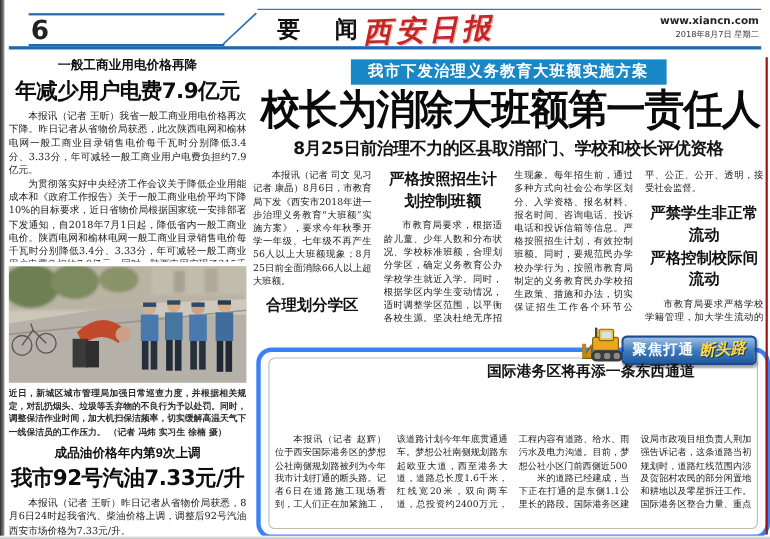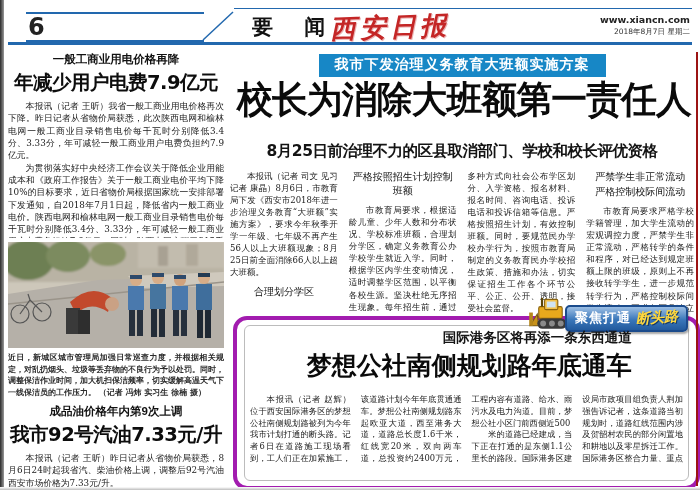--- a/index.html
+++ b/index.html
@@ -55,31 +55,31 @@
   .oil-body { height:44px; }
 
   
   .main-art { position:absolute; left:230px; top:52px; width:464px; height:262px; }
   .blue-kicker { display:table; margin:2px auto 0; background:#1787c6; color:#ffffff;
     font-family:"DejaVu Sans",sans-serif; font-size:14px; font-weight:bold;
     padding:2px 16px 3px; letter-spacing:1px; }
   .main-headline { margin-top:3px; text-align:center; font-family:"DejaVu Sans",sans-serif;
     font-size:37px; font-weight:bold; color:#0a0a0a; white-space:nowrap;
     letter-spacing:-1px; transform:scaleX(.97); line-height:1.1; }
-  .main-sub { margin-top:20px; text-align:center; font-family:"DejaVu Sans",sans-serif;
+  .main-sub { margin-top:4px; text-align:center; font-family:"DejaVu Sans",sans-serif;
     font-size:15.5px; font-weight:bold; color:#141414; letter-spacing:-.5px; }
   .main-body { margin-top:8px; height:150px; overflow:hidden;
     column-count:4; column-gap:11px; font-size:8.5px; line-height:1.42; }
-  .colhead { font-family:"DejaVu Sans",sans-serif; font-weight:normal; text-align:center;
-    font-size:10px; margin:7px 0 1px; color:#111; }
+  .colhead { font-family:"DejaVu Sans",sans-serif; font-weight:bold; text-align:center;
+    font-size:14px; margin:7px 0 1px; color:#111; }
   .colhead + .colhead { margin-top:0; margin-bottom:6px; }
 
   
   .feature-box { position:absolute; left:233px; top:316px; width:459px; height:166px;
-    border:4px solid #a21caf; border-radius:14px; background:#fff; }
+    border:4px solid #3b82f6; border-radius:14px; background:#fff; }
   .fb-inner { position:absolute; inset:5px 7px; border:1px solid #bcbcbc; border-radius:6px; }
   .fb-badge { position:absolute; top:-24px; right:8px; display:flex; align-items:flex-end; }
   .fb-banner { background:linear-gradient(180deg,#9dbfe4 0%,#3a77ba 55%,#225a9d 100%);
     border:2px solid #1b4b8c; border-radius:5px; padding:2px 8px 3px;
     display:flex; align-items:center; gap:5px; margin-left:-6px;
     box-shadow:1px 2px 2px rgba(0,0,0,.35); }
   .fb-badge-main { font-family:"DejaVu Sans",sans-serif; font-size:13px; font-weight:bold;
     color:#ffffff; letter-spacing:1px; }
   .fb-badge-script { font-family:"DejaVu Serif",serif; font-size:14px; font-weight:bold;
     font-style:italic; color:#ffd83d; text-shadow:1px 1px 0 #173a66; transform:rotate(-4deg); }
@@ -236,21 +236,20 @@
         <circle cx="34" cy="37" r="4" fill="#8a8a8a"></circle>
         <circle cx="46" cy="37" r="4" fill="#8a8a8a"></circle>
       </svg>
       <div class="fb-banner">
         <span class="fb-badge-main">聚焦打通</span>
         <span class="fb-badge-script">断头路</span>
       </div>
     </div>
     <div class="fb-head">
       <div class="fb-kicker">国际港务区将再添一条东西通道</div>
-      <div class="fb-headline">梦想公社南侧规划路年底通车</div>
     </div>
     <div class="fb-body">
         <p class="para">本报讯（记者 赵辉）位于西安国际港务区的梦想公社南侧规划路被列为今年我市计划打通的断头路。记者6日在道路施工现场看到，工人们正在加紧施工，该道路计划今年年底贯通通车。梦想公社南侧规划路东起欧亚大道，西至港务大道，道路总长度1.6千米，红线宽20米，双向两车道，总投资约2400万元，工程内容有道路、给水、雨污水及电力沟道。目前，梦想公社小区门前西侧近500</p>
         <p class="para">米的道路已经建成，当下正在打通的是东侧1.1公里长的路段。国际港务区建设局市政项目组负责人荆加强告诉记者，这条道路当初规划时，道路红线范围内涉及贺韶村农民的部分闲置地和耕地以及零星拆迁工作。国际港务区整合力量、重点突破，克服村组两委换届影响，3月份启动征地程序，6月份完成了征地任务，项目施工单位宝鸡市第二建筑工程有限公司随即</p>
       </div>
   </div>
 
   <div class="right-rule"></div>
   <div class="edge-bottom"></div>
 </div>

